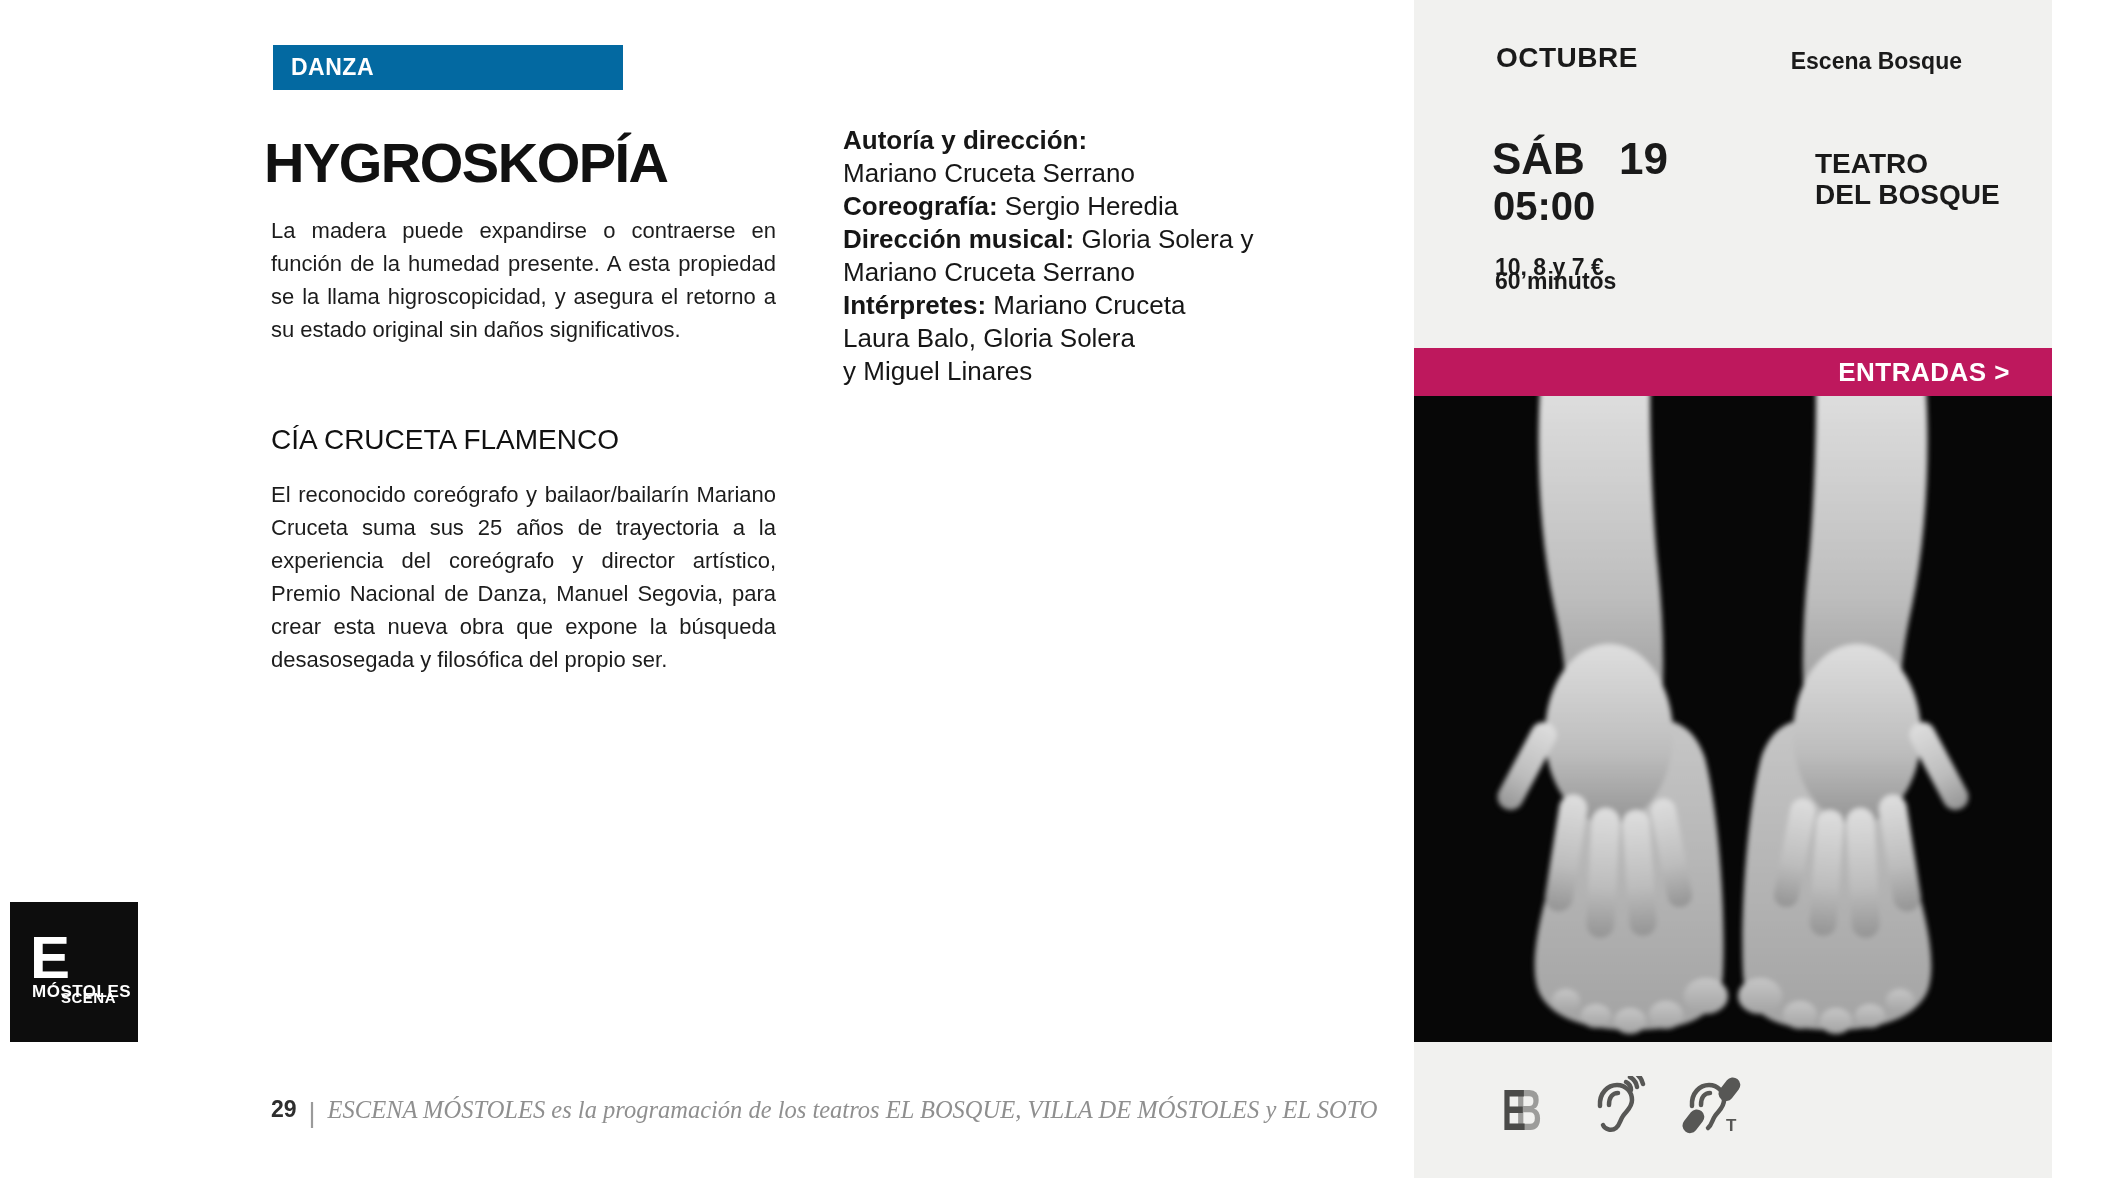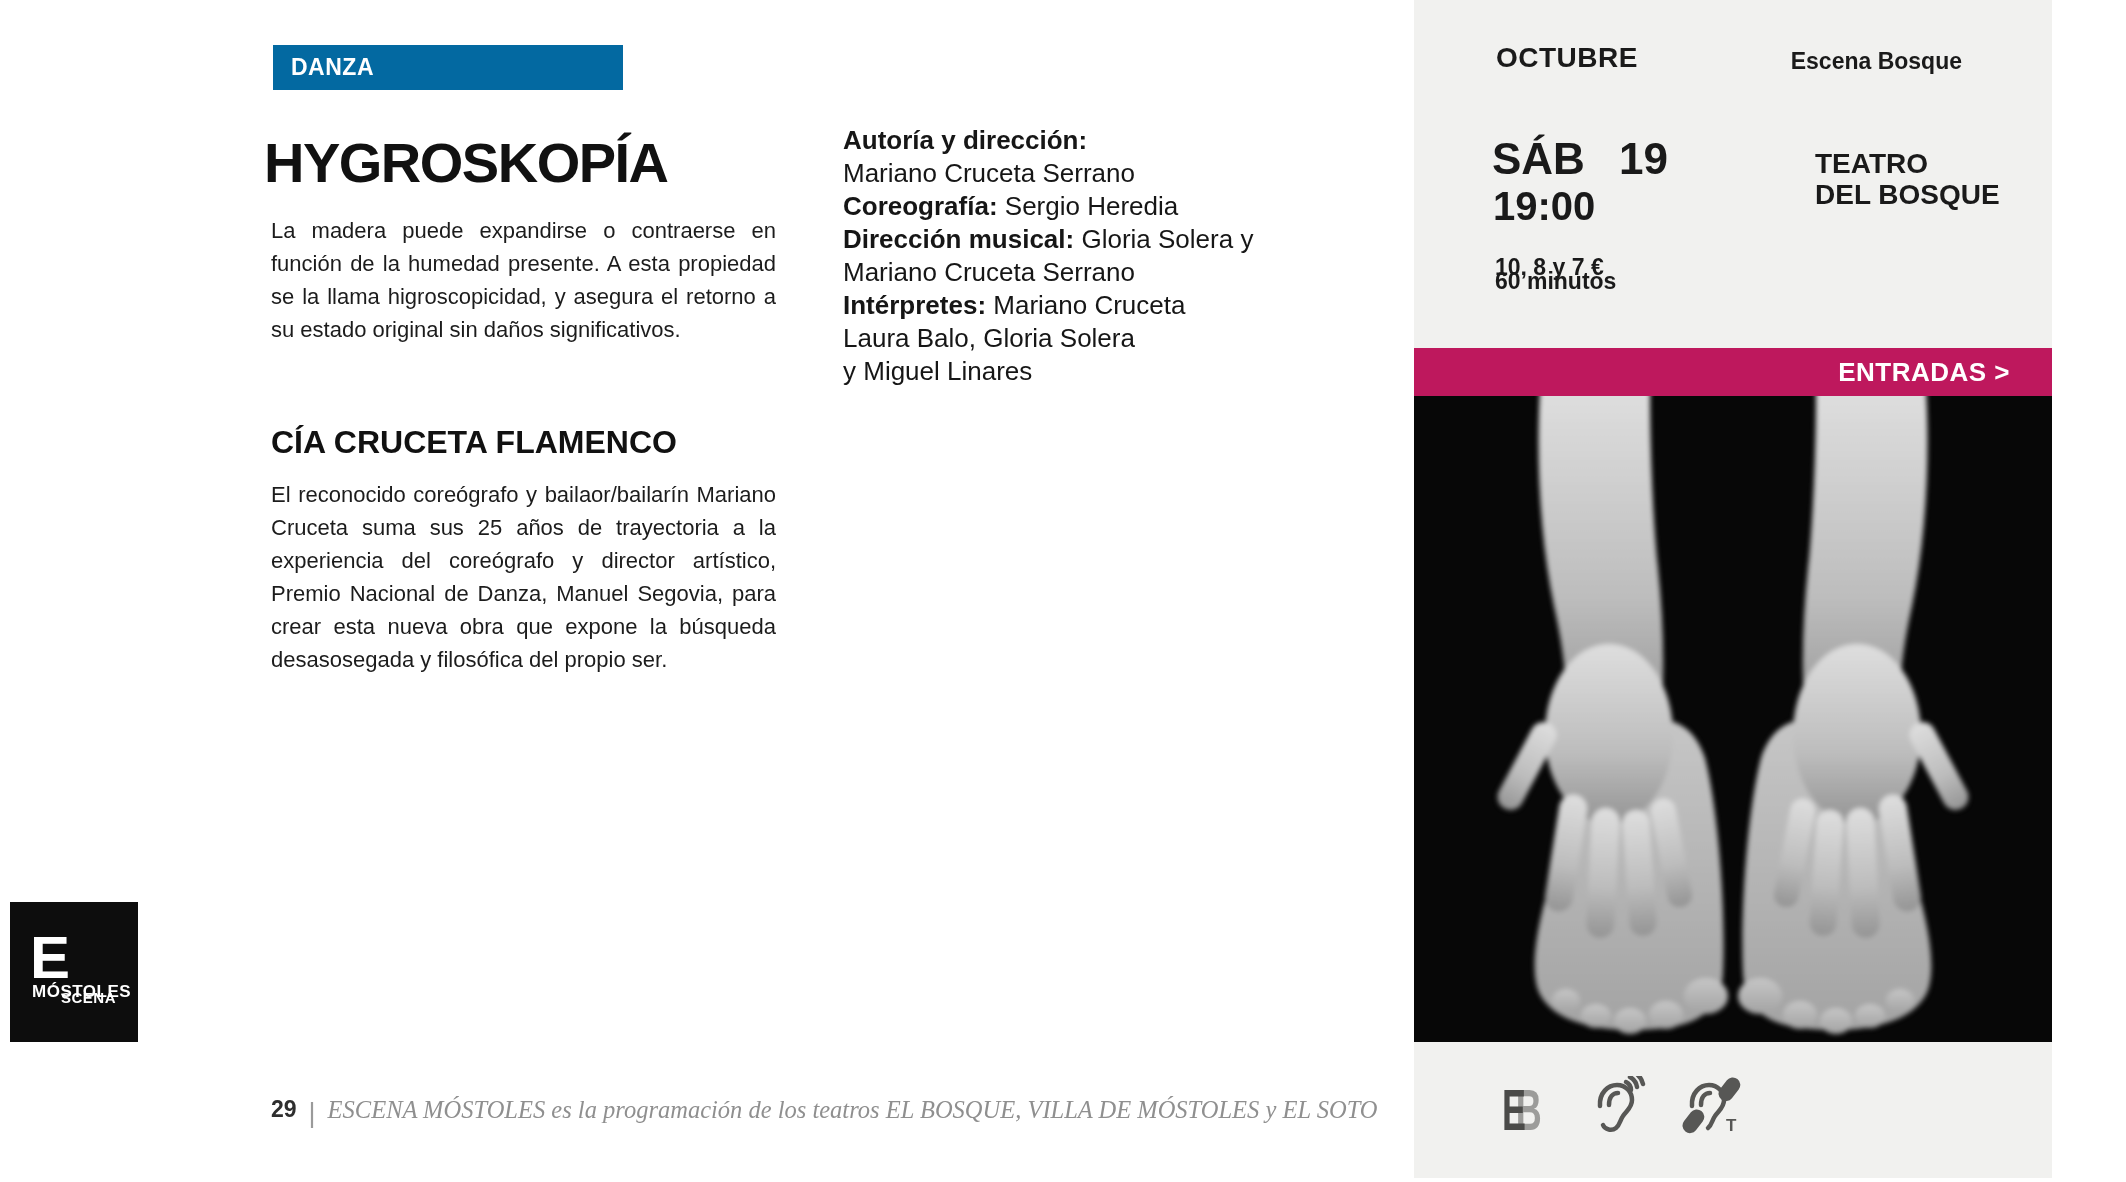--- a/index.html
+++ b/index.html
@@ -24,21 +24,21 @@
     color:#111111; white-space:nowrap;
   }
   .body-par {
     left:271px; width:505px;
     font-size:22px; line-height:33px; text-align:justify;
     color:#1c1c1c;
   }
   .par-intro { top:214px; }
   .company-head {
     left:271px; top:424px;
-    font-size:32px; font-weight:bold; color:#111111;
+    font-size:28px; font-weight:normal; color:#111111;
   }
   .par-desc { top:478px; }
 
   
   .credits {
     left:843px; top:124px; width:460px;
     font-size:26px; line-height:33px; color:#161616;
   }
   .credits b { font-weight:bold; }
 
@@ -125,21 +125,21 @@
 
   <div class="abs day-line">
     <span>SÁB</span><span class="day-num">19</span>
   </div>
 
   <div class="abs venue">
     <div>TEATRO</div>
     <div>DEL BOSQUE</div>
   </div>
 
-  <div class="abs time">19:00</div>
+  <div class="abs time">05:00</div>
   <div class="abs duration">60 minutos</div>
   <div class="abs prices">10, 8 y 7 €</div>
 
   <div class="abs tickets-bar">
     <span>ENTRADAS &gt;</span>
   </div>
 
   <div class="abs photo">
     <svg viewBox="0 0 638 646" preserveAspectRatio="none">
       <defs>

